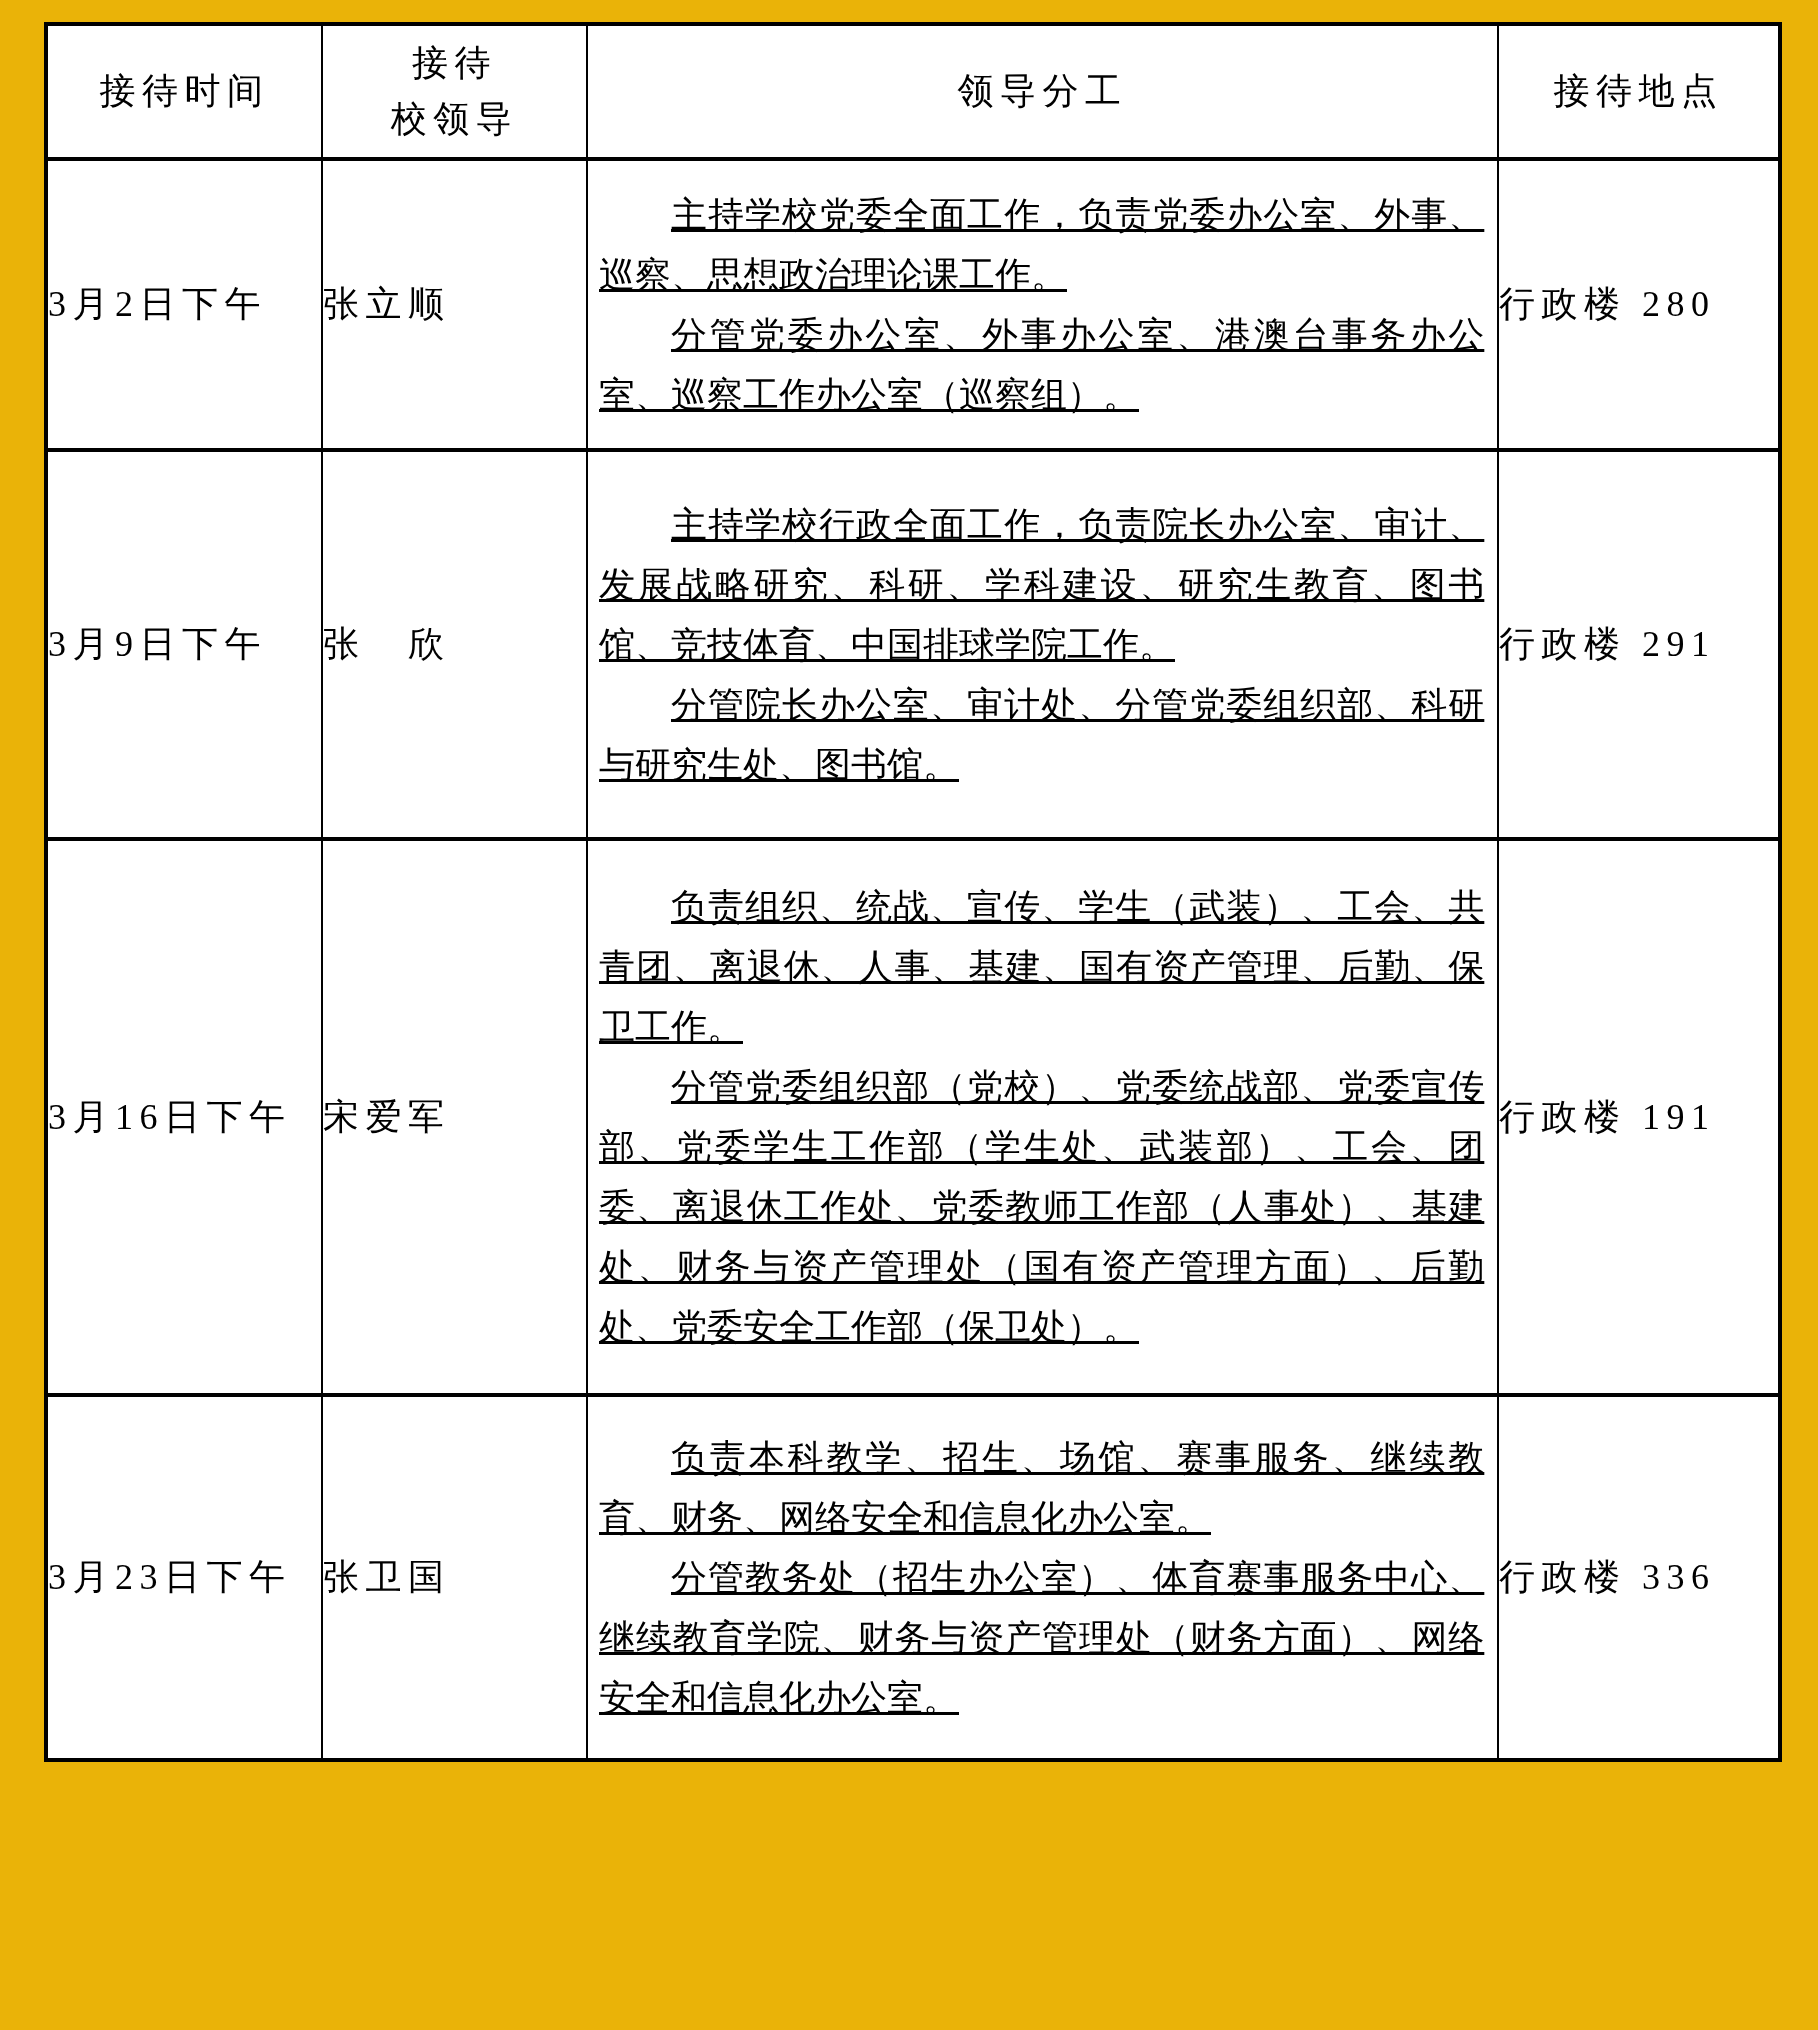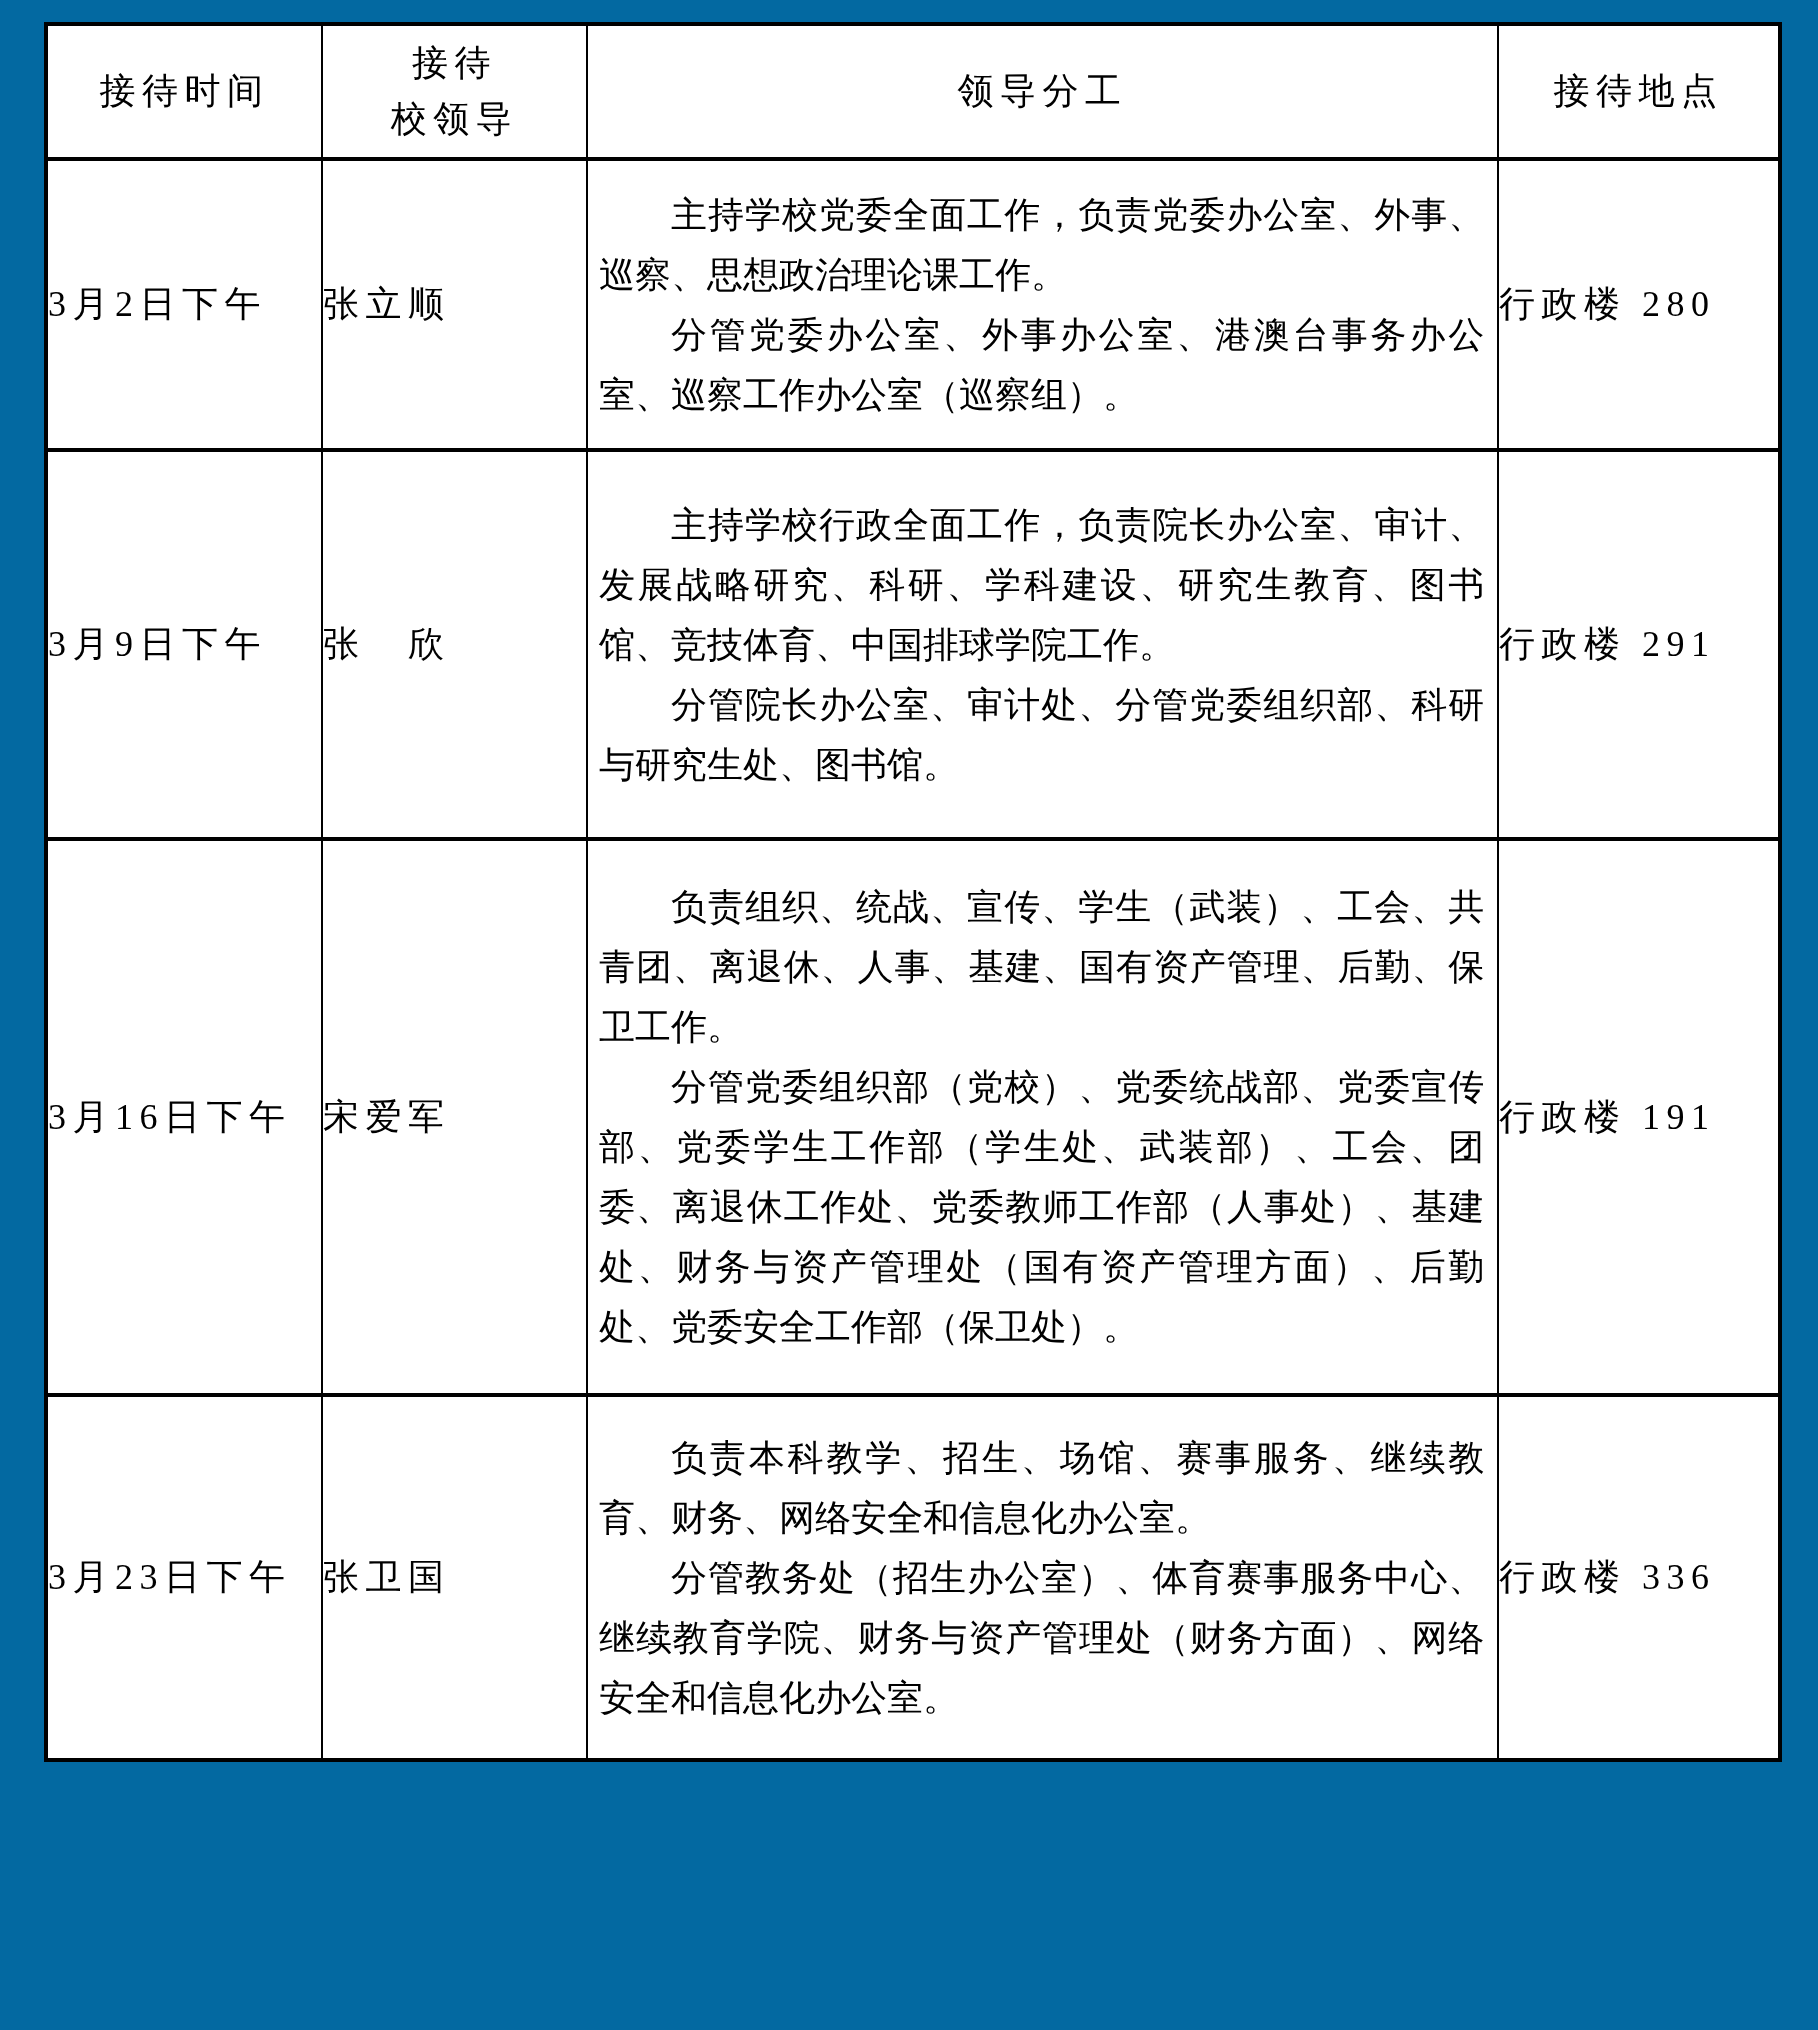--- a/index.html
+++ b/index.html
@@ -8,21 +8,21 @@
     background: #ffffff;
     width: 1818px;
     height: 2030px;
     font-family: "Liberation Serif", "DejaVu Serif", serif;
     color: #000000;
   }
   .page {
     position: relative;
     width: 1818px;
     height: 2030px;
-    background: #0369a1;
+    background: #eab308;
     overflow: hidden;
   }
   table.schedule {
     position: absolute;
     left: 44px;
     top: 22px;
     width: 1734px;
     border-collapse: collapse;
     table-layout: fixed;
     background: #ffffff;
@@ -64,20 +64,21 @@
     padding: 0;
   }
   td.cell-center {
     letter-spacing: 0.18em;
     white-space: nowrap;
   }
   td.cell-duty {
     padding: 9px 12.7px 9px 11px;
     text-align: justify;
     letter-spacing: 0;
+    text-decoration: underline;
   }
   td.cell-duty p {
     margin: 0;
     text-indent: 2em;
     line-height: 60px;
     text-align: justify;
   }
 </style>
 </head>
 <body>

